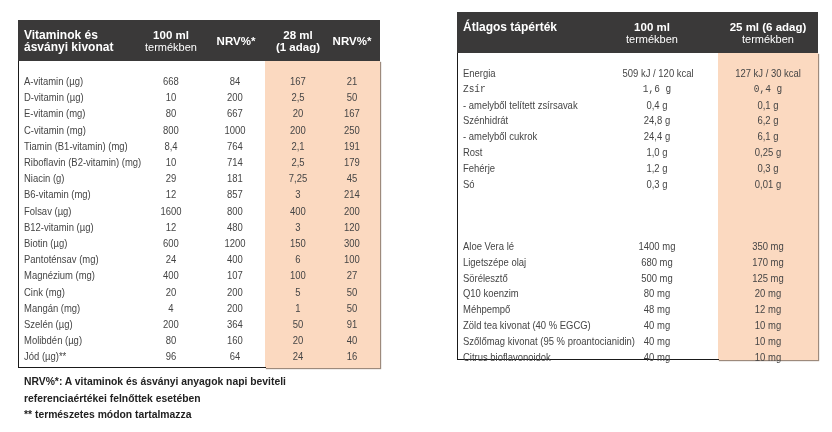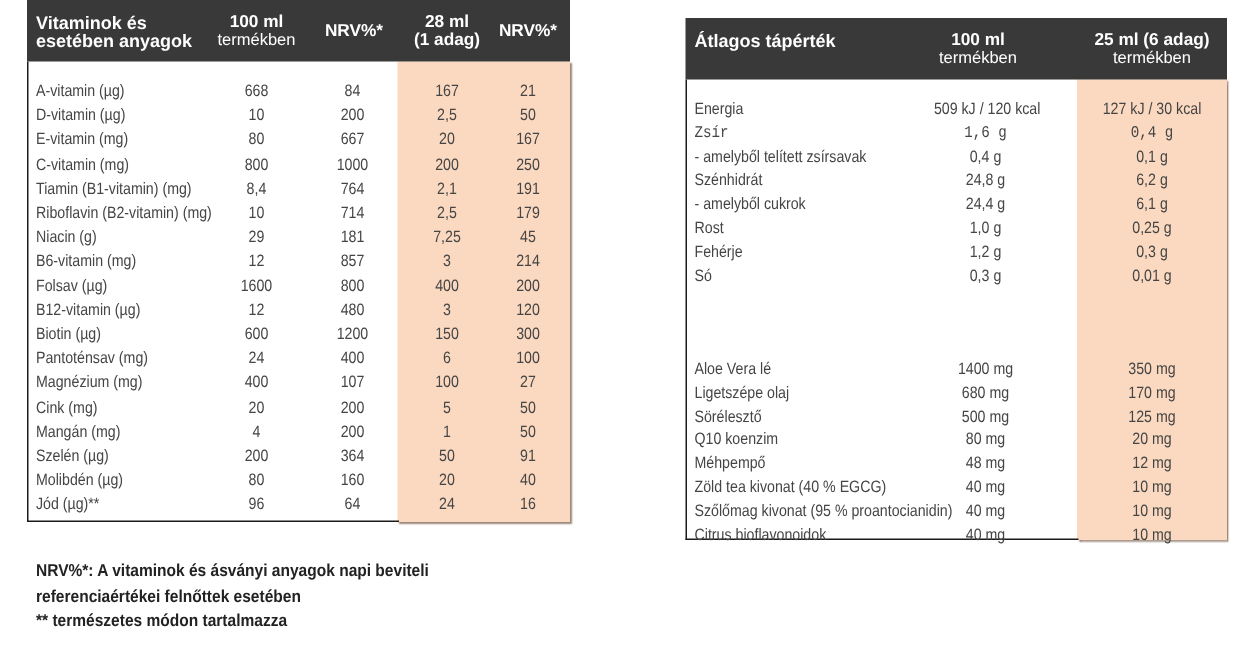--- a/index.html
+++ b/index.html
@@ -15,27 +15,27 @@
   .frame { position: absolute; border-left: 1.5px solid #1a1a1a; border-bottom: 1.5px solid #1a1a1a; }
   .hl { position: absolute; background: #fbd9c0; box-shadow: 1px 1px 1px #9d8a7c; }
   .cell { position: absolute; top: 0; height: 15px; font-size: 11px; line-height: 15px; white-space: nowrap; color: #454545; }
   .num { text-align: center; transform: scaleX(0.86); }
   .foot { position: absolute; left: 24px; top: 373px; font-size: 11.5px; line-height: 16.5px;
           font-weight: bold; color: #222; transform: scaleX(0.9); transform-origin: left top; white-space: nowrap; }
 </style>
 </head>
 <body>
 
-<div class="tbl" style="left:18px; top:0; width:362px; height:350px;">
+<div class="tbl" style="left:18px; top:20px; width:362px; height:350px;">
   <div class="hl" style="left:247px; top:41px; width:115px; height:307px;"></div>
   <div class="frame" style="left:0; top:41px; width:247px; height:306px;"></div>
   <div class="hdr" style="width:362px;">
     <div class="hcell" style="left:6px; width:130px; font-size:12px;">
       <span class="b">Vitaminok és</span>
-      <span class="b">esetében anyagok</span>
+      <span class="b">ásványi kivonat</span>
     </div>
     <div class="hcell c" style="left:118px; width:70px;">
       <span class="b">100 ml</span>
       <span class="n">termékben</span>
     </div>
     <div class="hcell c" style="left:190px; width:56px;">
       <span class="b">NRV%*</span>
     </div>
     <div class="hcell c" style="left:252px; width:56px;">
       <span class="b">28 ml</span>

